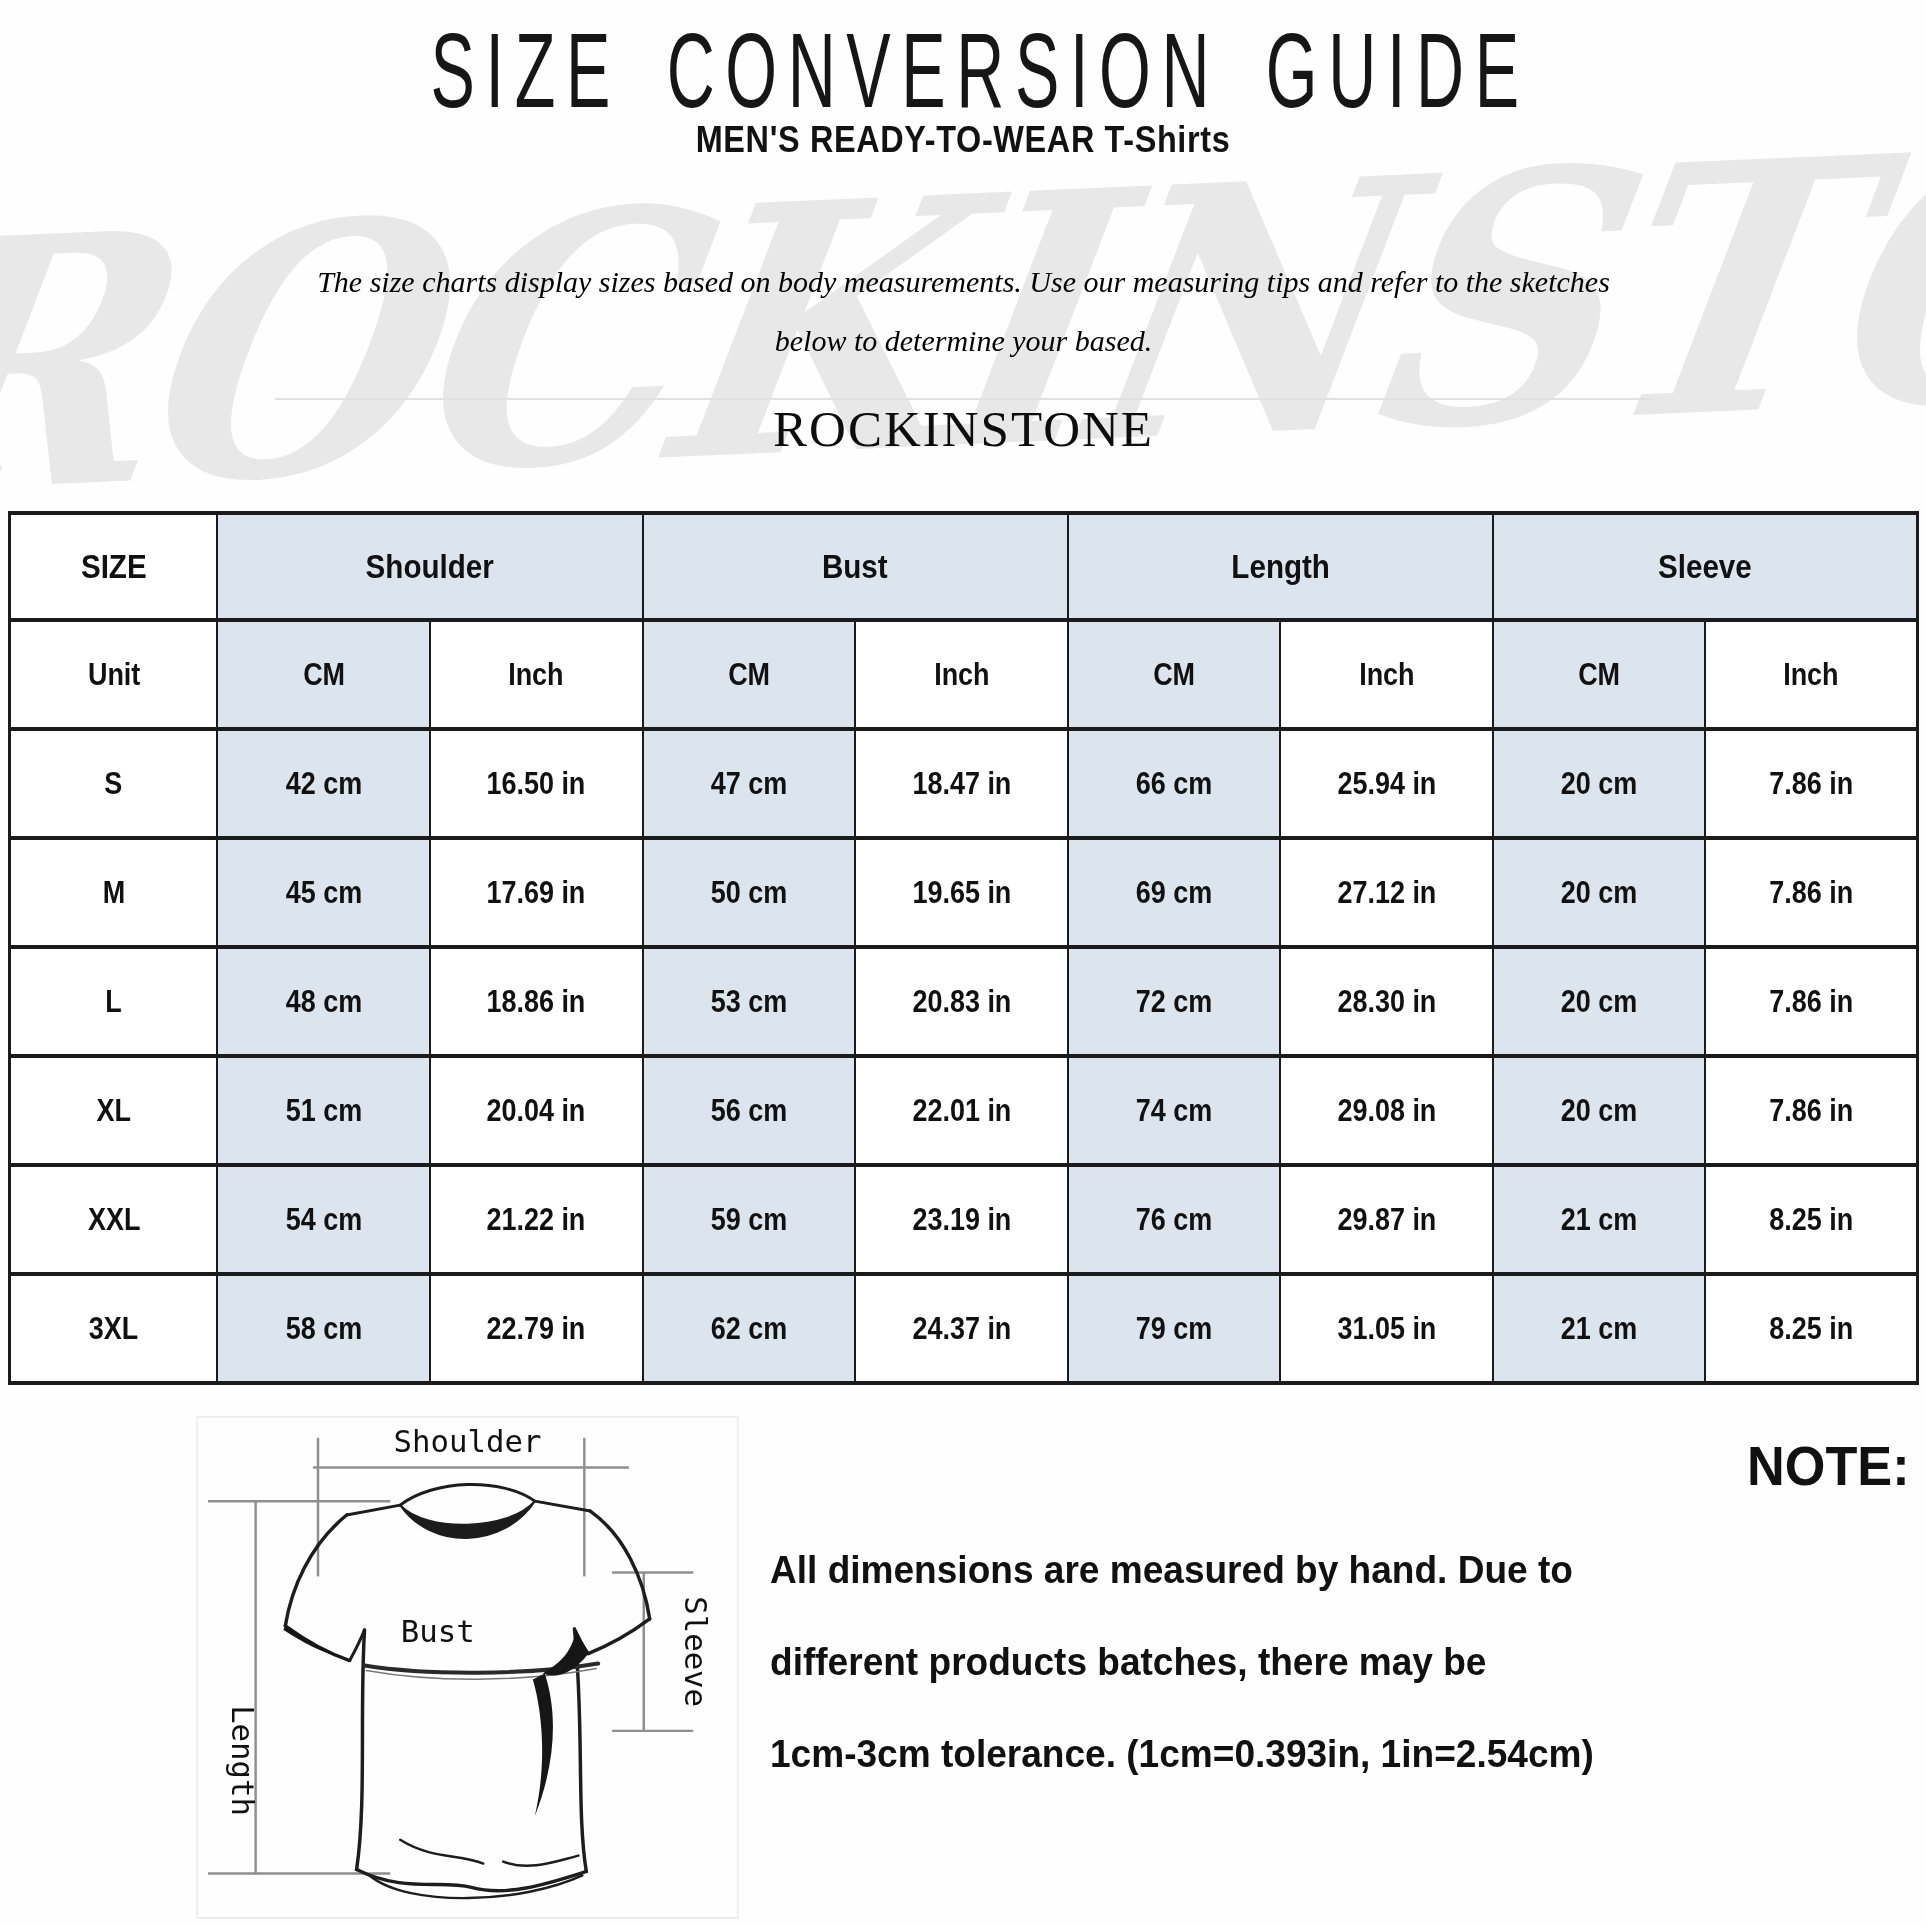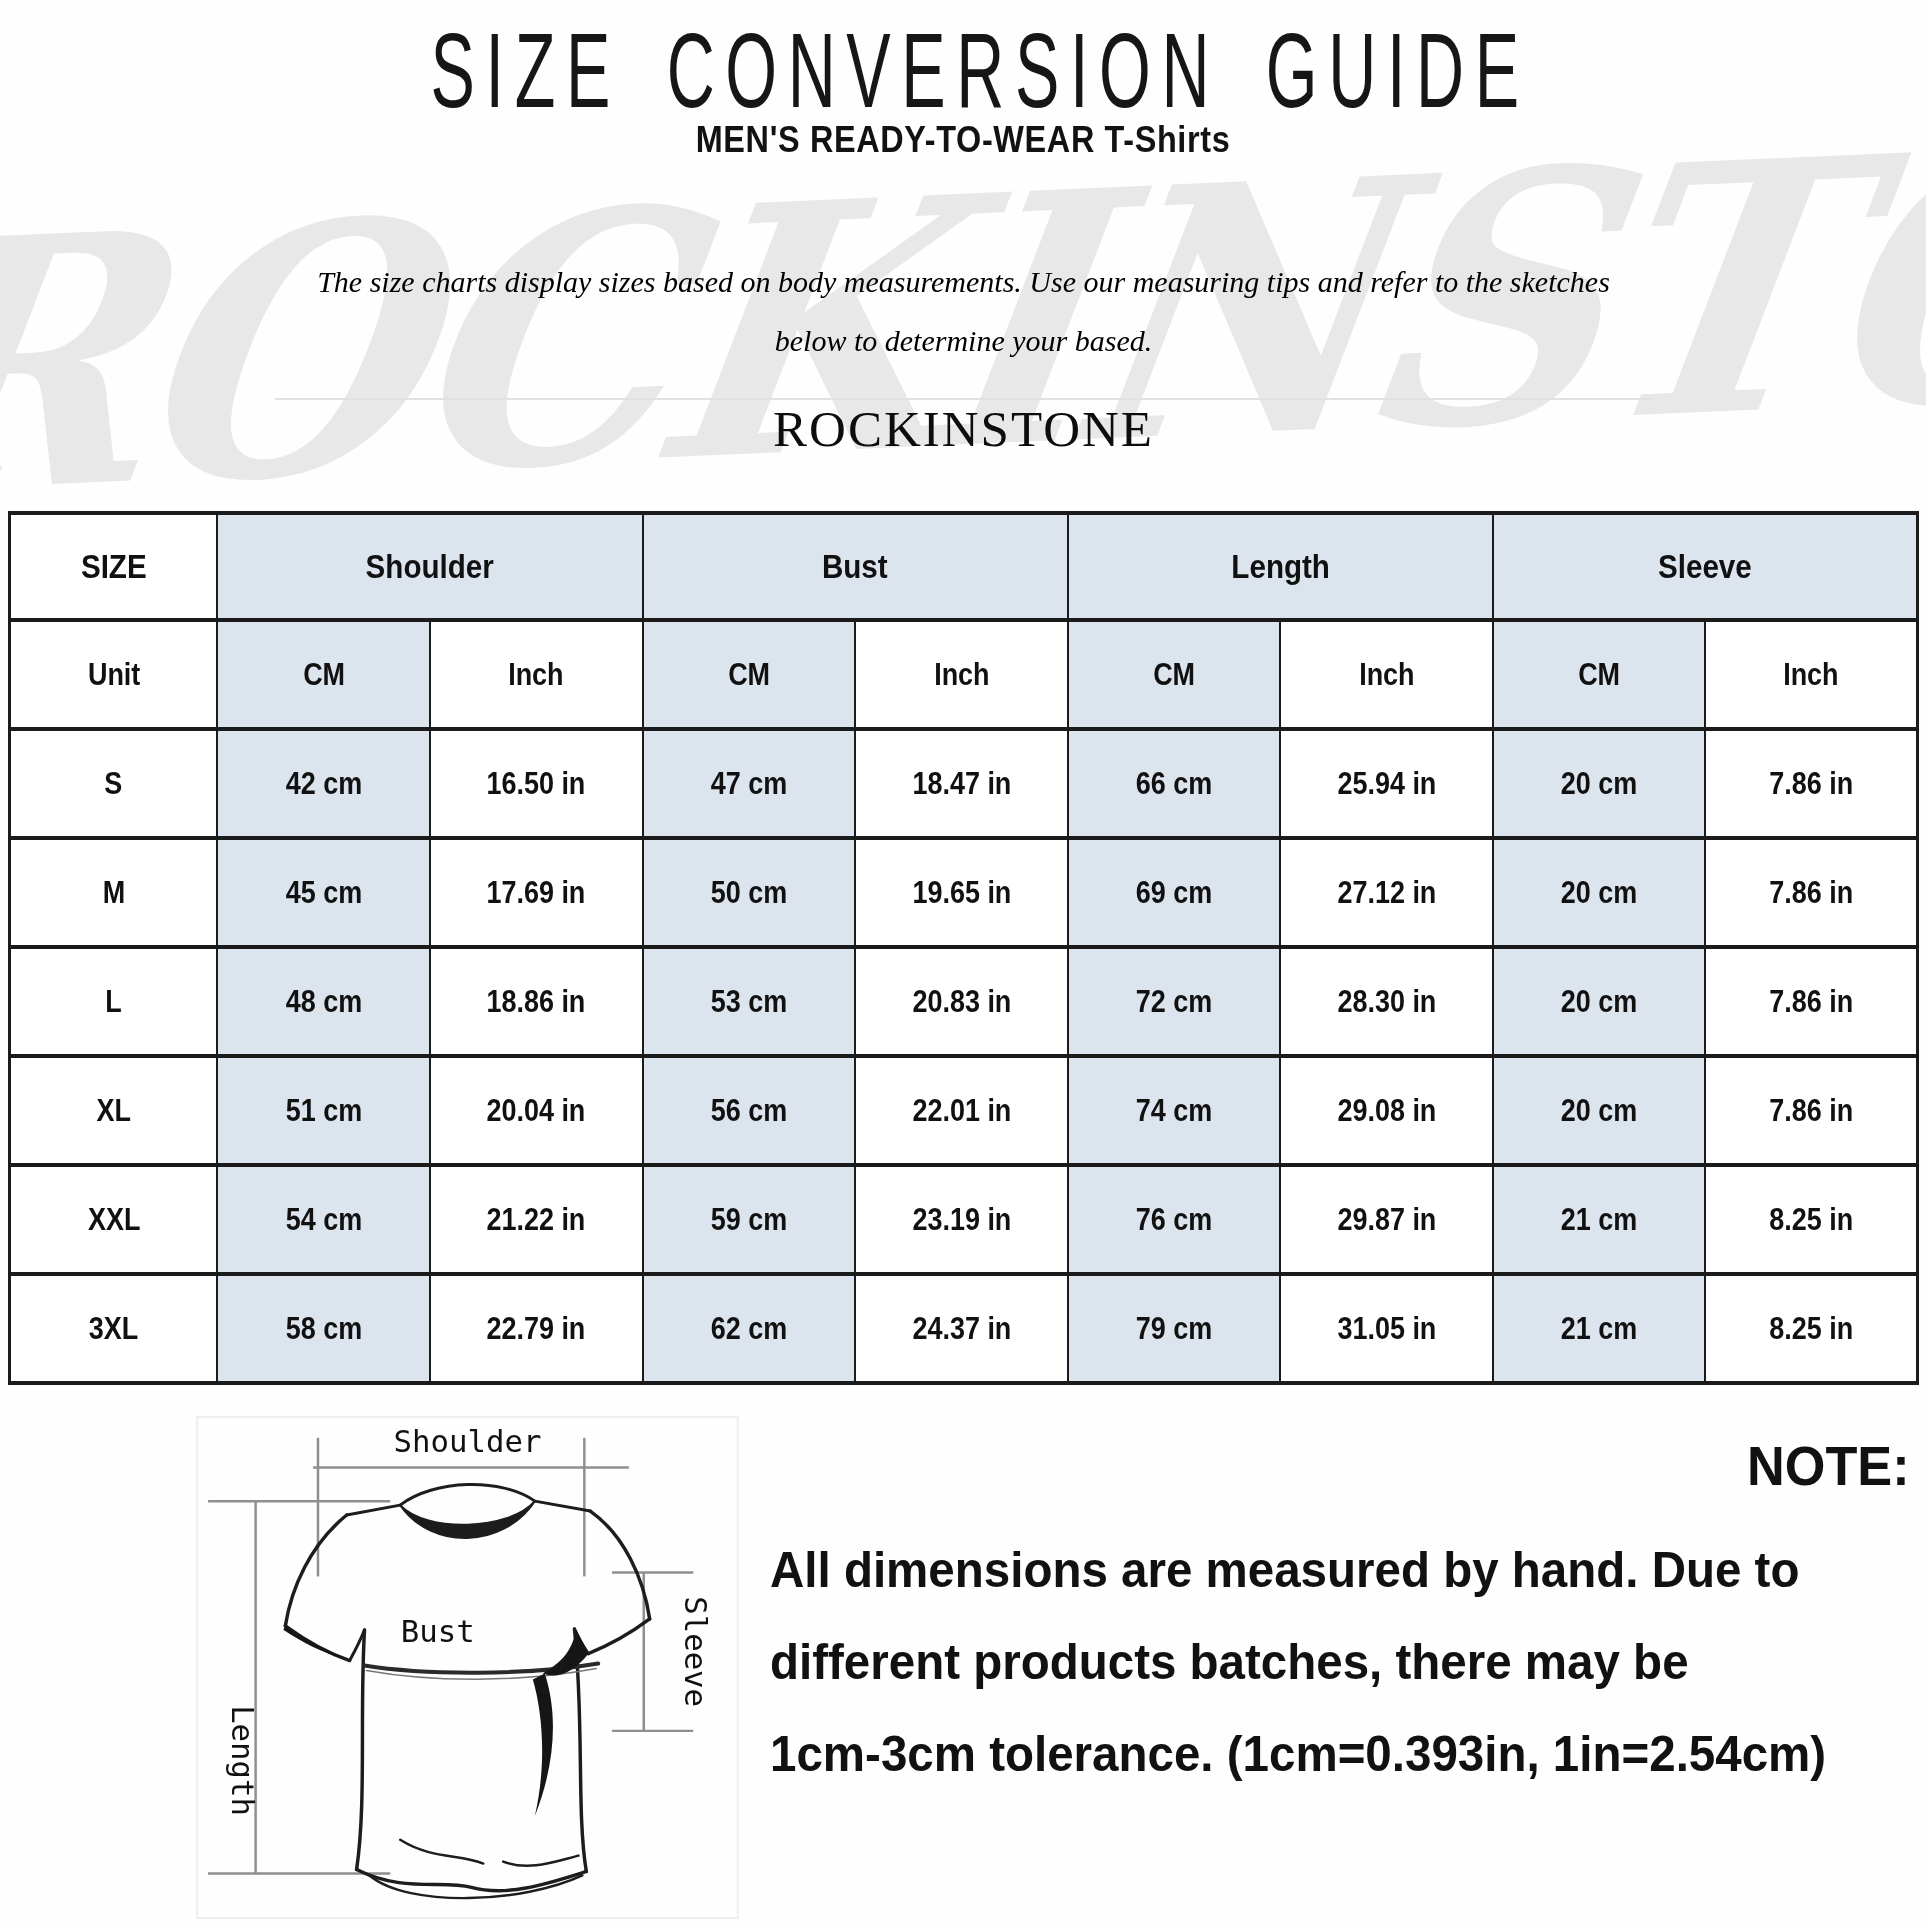--- a/index.html
+++ b/index.html
@@ -31,21 +31,21 @@
   table.size{border:3px solid #1b1b1b;}
   tr.hdr td{height:103px;font-size:34px;font-weight:700;}
   tr.bdy td{height:105px;font-size:31px;font-weight:700;}
   td.blue{background:#dce4ee;}
   td.white{background:#ffffff;}
   .cx{display:inline-block;transform:scaleX(.87);white-space:nowrap;}
   
   .sketch{position:absolute;left:196px;top:1416px;width:543px;height:503px;z-index:2;}
   .note{position:absolute;left:770px;top:1434px;width:1148px;z-index:2;}
   .note-heading{font-size:55px;font-weight:700;margin:0 0 26px 0;text-align:right;}
-  .note-line{font-size:50px;font-weight:700;line-height:92px;margin:0;white-space:nowrap;}
+  .note-line{font-size:39px;font-weight:700;line-height:92px;margin:0;white-space:nowrap;}
   .note-heading>span,.note-line>span{display:inline-block;transform:scaleX(.95);transform-origin:left center;}
 </style>
 </head>
 <body>
 
 <div class="page">
 
   <div class="watermark">ROCKINSTONE</div>
 
   <div class="title-wrap">

